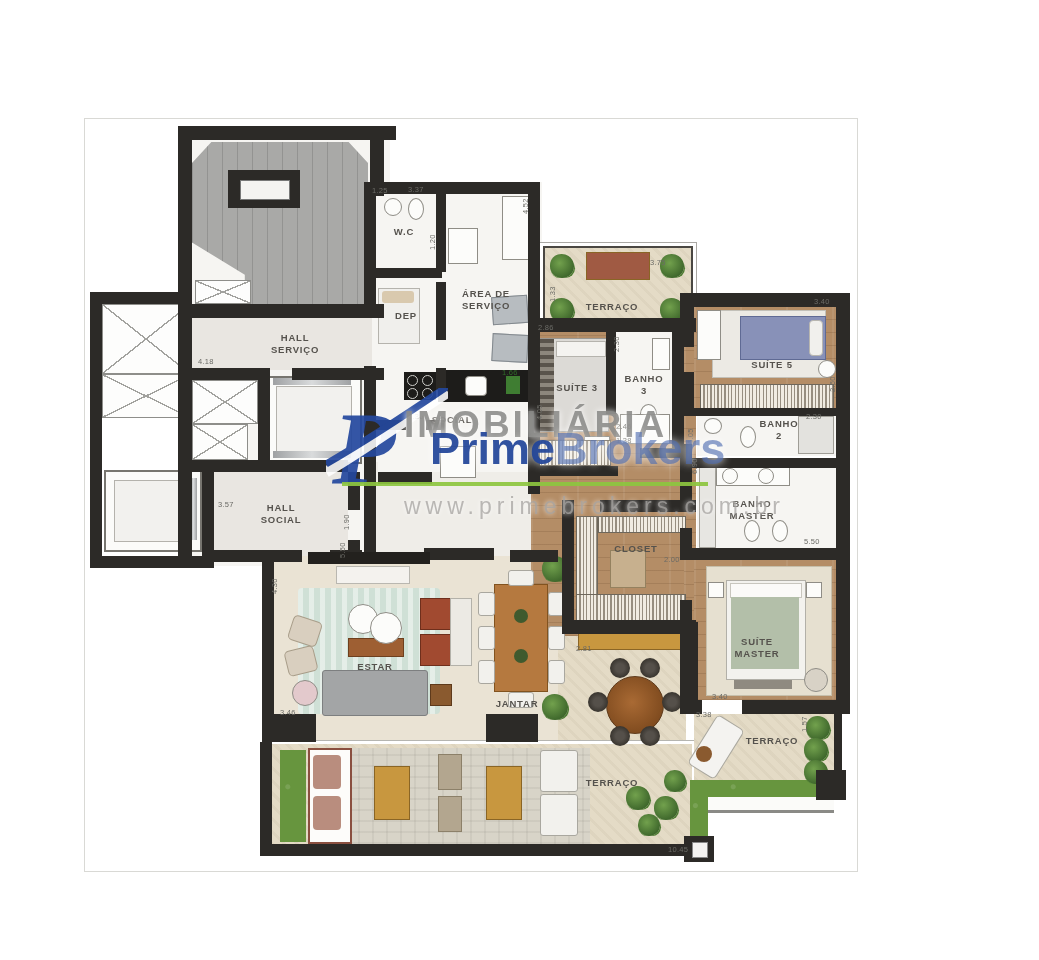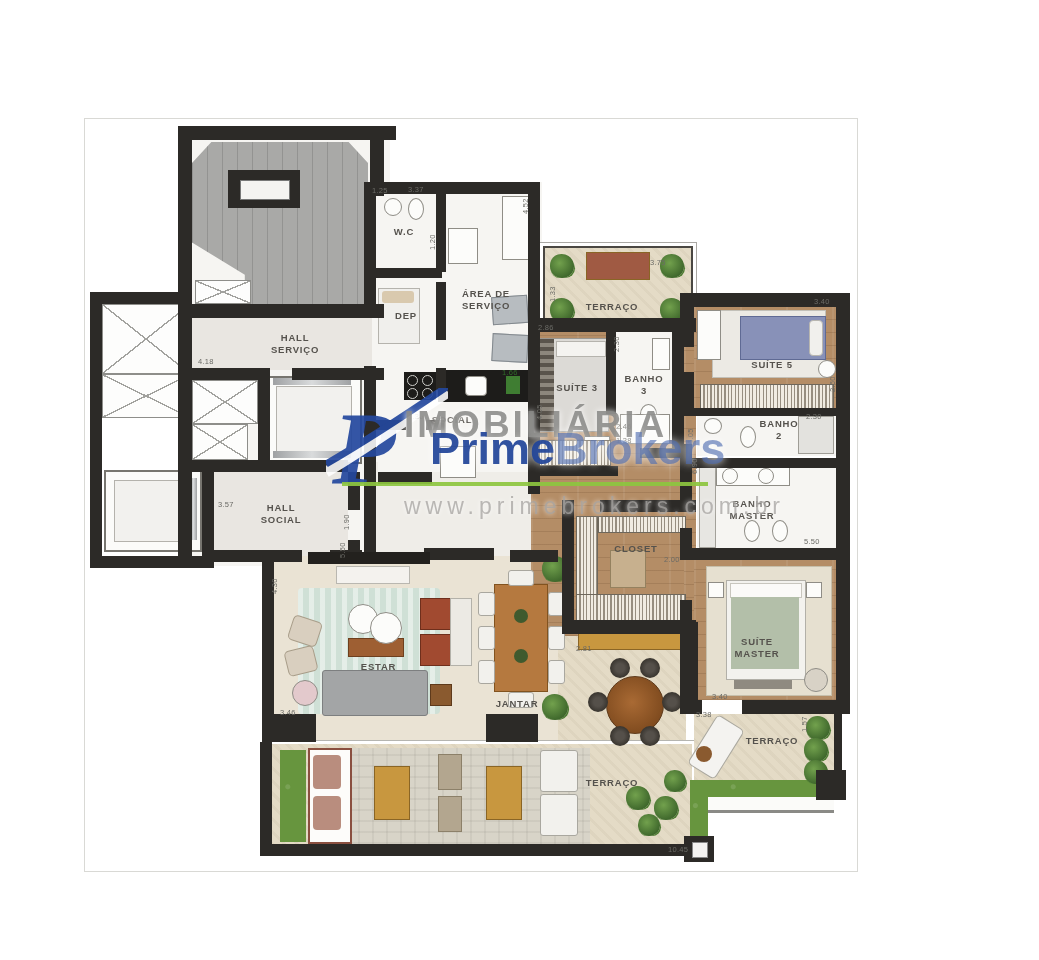--- a/index.html
+++ b/index.html
@@ -332,21 +332,21 @@
   <div class="rlabel" style="left:644px;top:385px;">BANHO
 3</div>
   <div class="rlabel" style="left:772px;top:365px;">SUÍTE 5</div>
   <div class="rlabel" style="left:779px;top:430px;">BANHO
 2</div>
   <div class="rlabel" style="left:752px;top:510px;">BANHO
 MASTER</div>
   <div class="rlabel" style="left:636px;top:549px;">CLOSET</div>
   <div class="rlabel" style="left:757px;top:648px;">SUÍTE
 MASTER</div>
-  <div class="rlabel" style="left:375px;top:667px;padding-left:7px;">ESTAR</div>
+  <div class="rlabel" style="left:375px;top:667px;">ESTAR</div>
   <div class="rlabel" style="left:517px;top:704px;">JANTAR</div>
   <div class="rlabel" style="left:612px;top:783px;">TERRAÇO</div>
   <div class="rlabel" style="left:772px;top:741px;">TERRAÇO</div>
 
   <span class="dim" style="left:198px;top:357px;">4.18</span>
   <span class="dim" style="left:372px;top:186px;">1.25</span>
   <span class="dim" style="left:408px;top:185px;">3.37</span>
   <span class="dim dimv" style="left:521px;top:214px;">4.52</span>
   <span class="dim dimv" style="left:428px;top:250px;">1.20</span>
   <span class="dim" style="left:408px;top:412px;">1.36</span>

